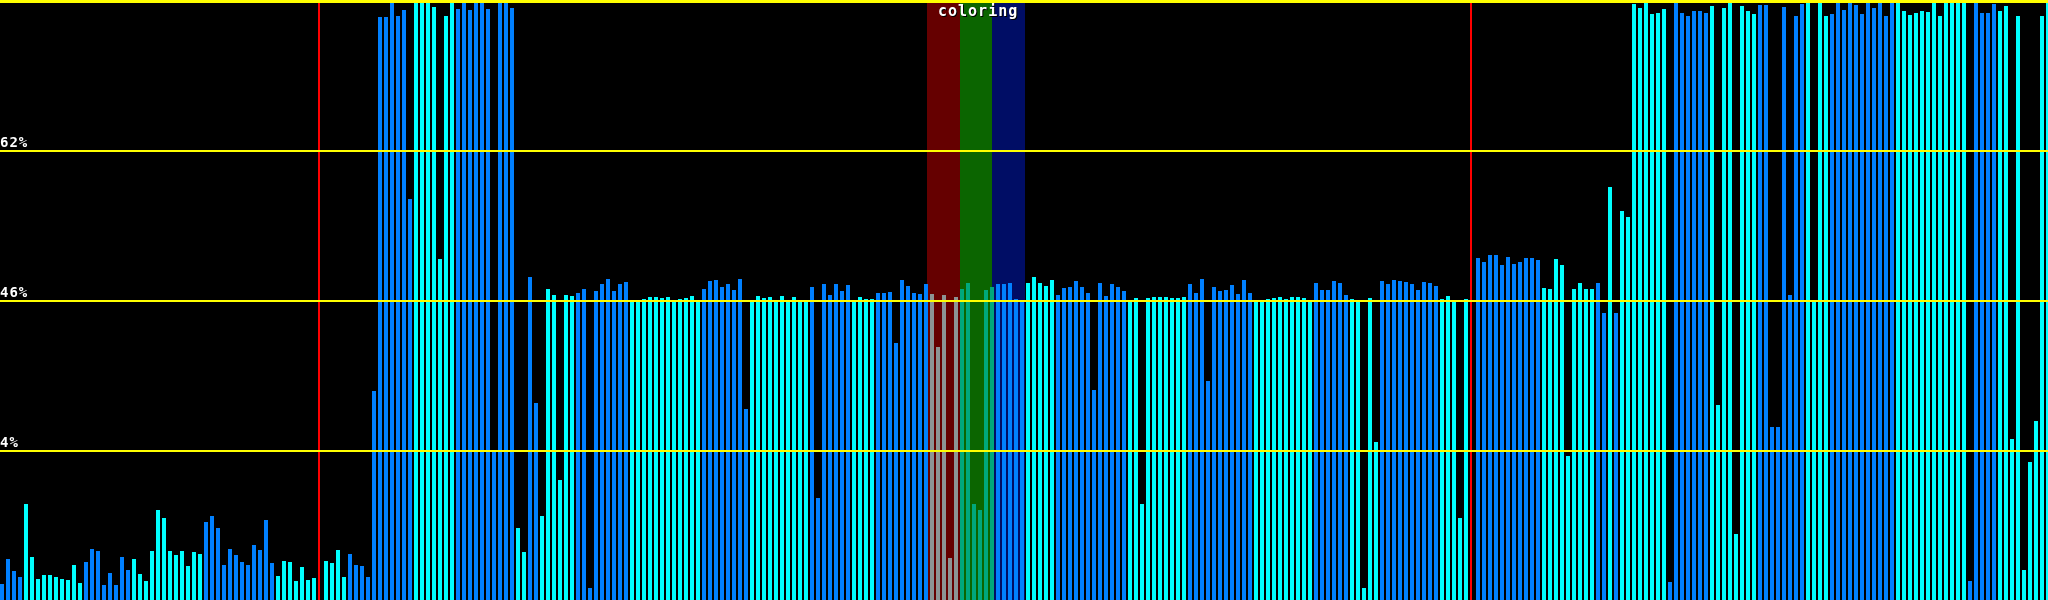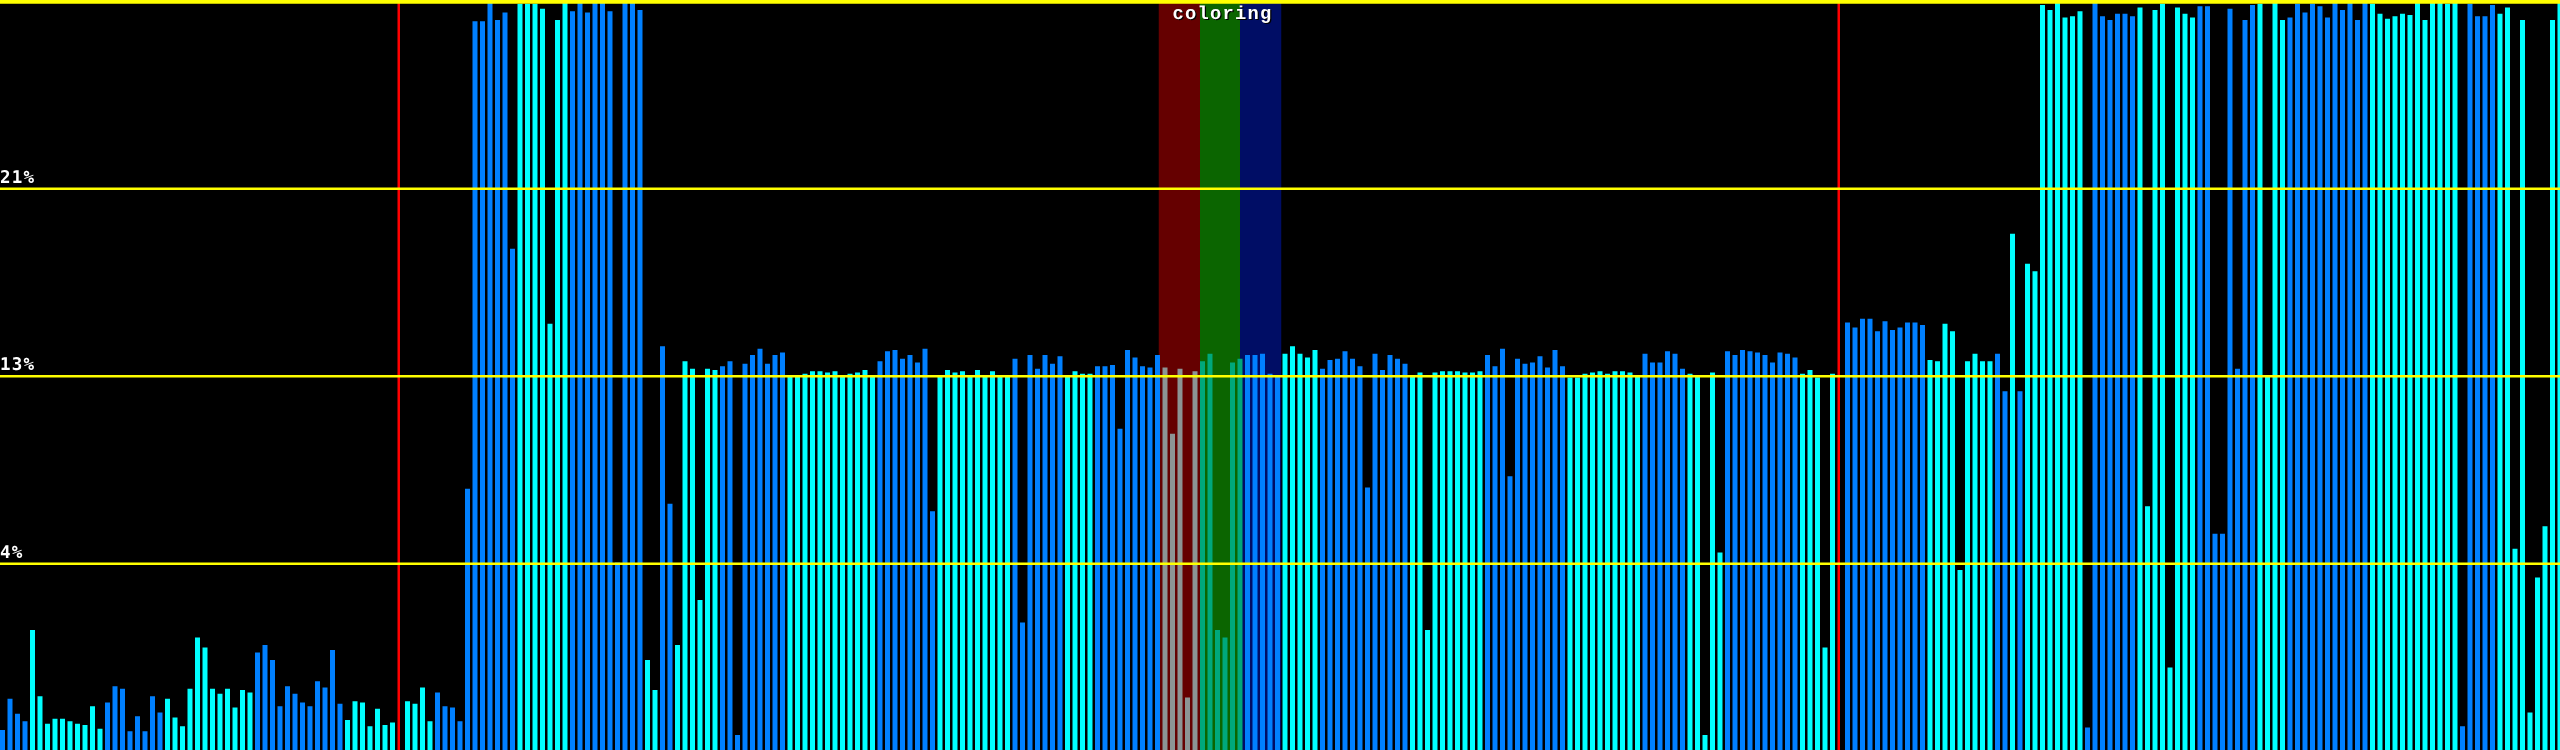--- a/index.html
+++ b/index.html
@@ -380,17 +380,17 @@
       <div class="bar" style="left: 2034px; width: 4px; height: 179px; background: rgb(0, 255, 255);"></div>
       <div class="bar" style="left: 2040px; width: 4px; height: 584px; background: rgb(0, 255, 255);"></div>
       <div class="bar" style="left: 2046px; width: 4px; height: 598px; background: rgb(0, 255, 255);"></div>
     </div>
   <div id="gridlines-layer">
       <div class="gridline" style="top: 0px; height: 3px; background: rgb(255, 255, 0);"></div>
       <div class="gridline" style="top: 150px; height: 2px; background: rgb(255, 255, 0);"></div>
       <div class="gridline" style="top: 300px; height: 2px; background: rgb(255, 255, 0);"></div>
       <div class="gridline" style="top: 450px; height: 2px; background: rgb(255, 255, 0);"></div>
     </div>
-  <div class="tick-label" id="tick-0" style="top: 135px;">21%</div>
-  <div class="tick-label" id="tick-1" style="top: 285px;">13%</div>
+  <div class="tick-label" id="tick-0" style="top: 135px;">62%</div>
+  <div class="tick-label" id="tick-1" style="top: 285px;">46%</div>
   <div class="tick-label" id="tick-2" style="top: 435px;">4%</div>
-  <div class="overlay-label" id="overlay-label" style="left: 938px; top: 4px; font-family: Liberation Mono, monospace;">coloring</div>
+  <div class="overlay-label" id="overlay-label" style="left: 938px; top: 4px;">coloring</div>
 </div>
 
 </body></html>

